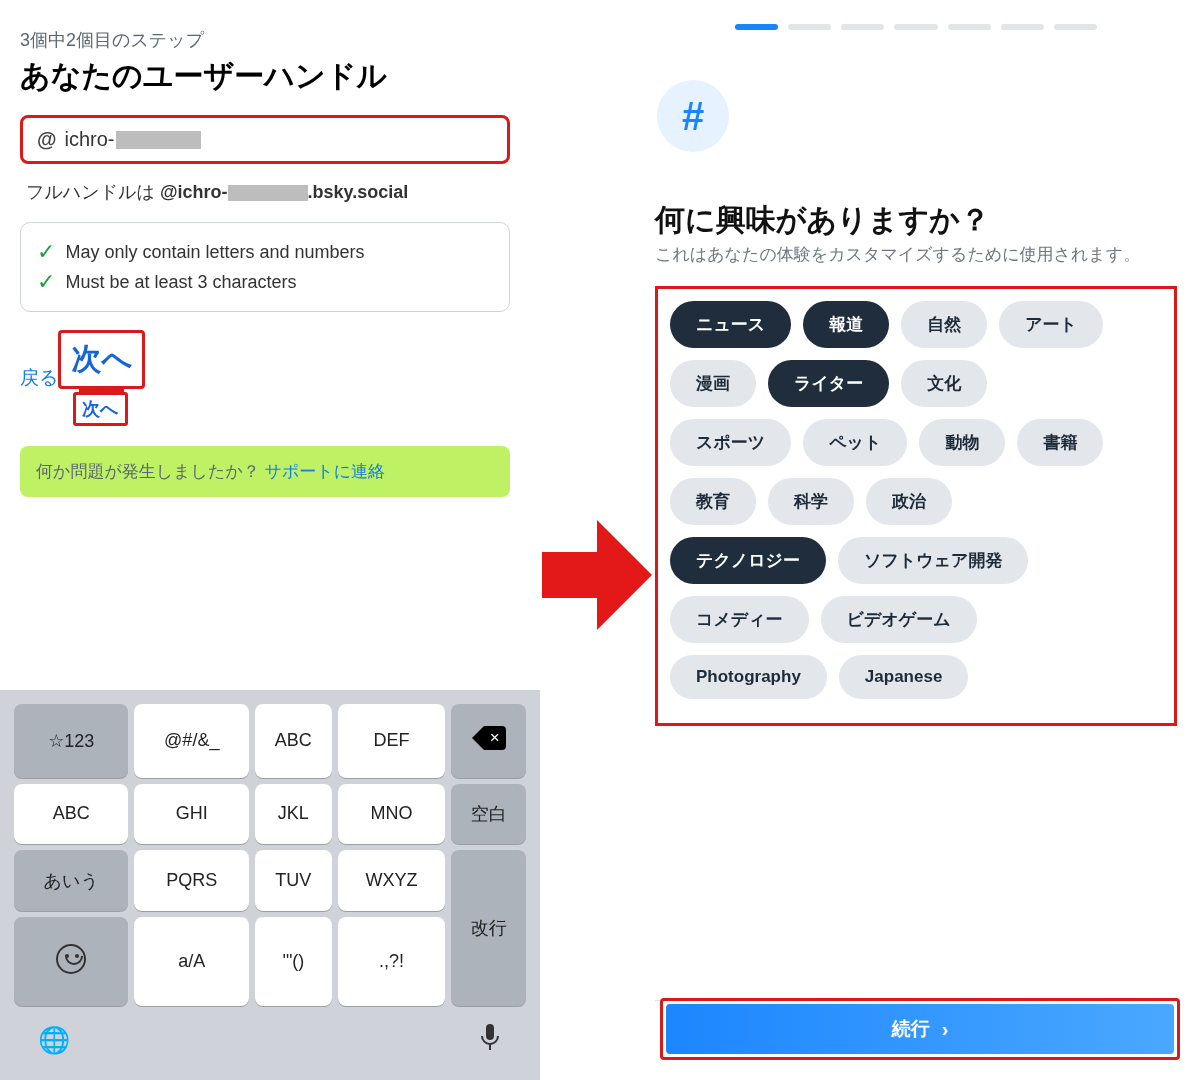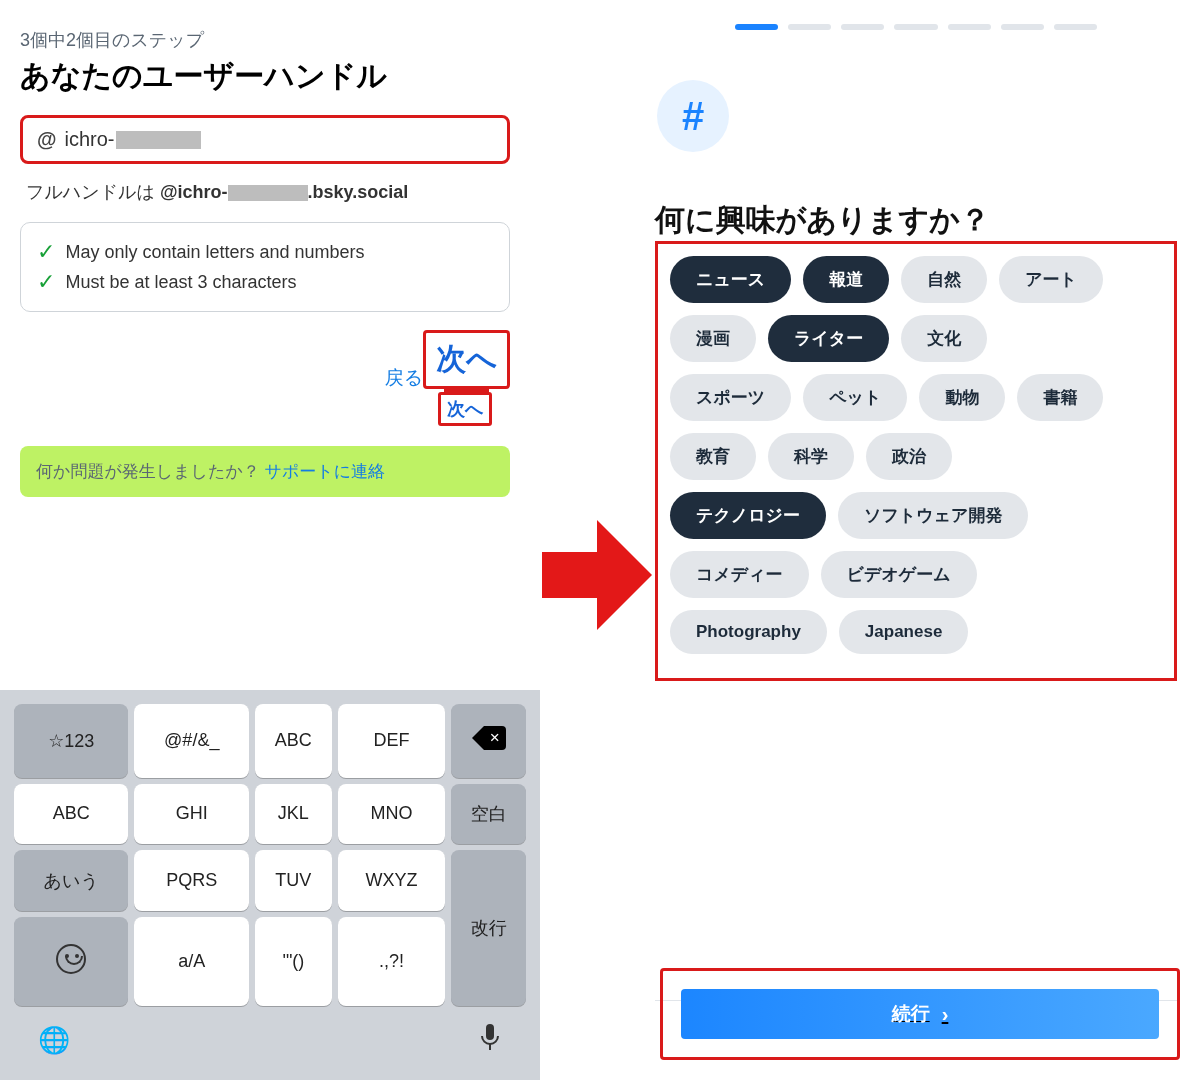--- a/index.html
+++ b/index.html
@@ -31,21 +31,21 @@
   .fullhandle b { font-weight:800; }
   .redact-sm{ display:inline-block; width:80px; height:16px; background:#bdbdbd; vertical-align:-3px;}
 
   .rules {
     border:1px solid #cfd4d9; border-radius:10px;
     padding:14px 16px; margin-bottom:18px;
   }
   .rule-row{ display:flex; align-items:center; gap:10px; font-size:18px; color:#333; padding:4px 0;}
   .check { color:#18a038; font-size:22px; line-height:1; }
 
-  .navrow { display:flex; align-items:center; justify-content:flex-end; margin-bottom:20px; }
+  .navrow { display:flex; align-items:center; justify-content:flex-start; margin-bottom:20px; }
   .back-link { color:#147de3; font-size:19px; }
   .next-box {
     display:inline-flex; align-items:center; gap:10px;
     border:3px solid #d91a1a; padding:6px 10px; border-radius:4px;
   }
   .next-big { color:#1564d8; font-size:30px; font-weight:800; }
   .connector { width:45px; height:3px; background:#d91a1a; }
   .next-small-box { border:3px solid #d91a1a; padding:2px 6px; margin-left:-3px; border-radius:3px;}
   .next-small { color:#1564d8; font-size:18px; font-weight:700;}
   .next-group{display:flex; align-items:center;flex-direction:column;}
@@ -125,21 +125,21 @@
     display:inline-flex; align-items:center; justify-content:center;
     padding:12px 26px; border-radius:999px; font-size:17px; font-weight:600;
     background:#e3e6ea; color:#1d2b3a;
   }
   .tag.sel{ background:#1f2d3d; color:#fff;}
 
   .divider{ position:absolute; left:655px; top:1000px; width:522px; height:1px; background:#e1e5ea;}
 
   .cont-frame{
     position:absolute; left:660px; bottom:20px; width:520px;
-    border:3px solid #d91a1a; padding:18px; border-radius:4px;text-decoration:underline;
+    border:3px solid #d91a1a; padding:3px; border-radius:4px;
   }
   .cont-btn{
     background:linear-gradient(90deg,#1c86ff,#4aa8ff);
     color:#fff; font-size:19px; font-weight:700;
     display:flex; align-items:center; justify-content:center; gap:12px;
     height:50px; border-radius:4px;
   }
   .chev{ font-size:20px;}
 </style>
 </head>
@@ -247,20 +247,21 @@
         <div class="pdot"></div>
         <div class="pdot"></div>
         <div class="pdot"></div>
         <div class="pdot"></div>
         <div class="pdot"></div>
       </div>
 
     <div class="hash-badge">#</div>
 
     <div class="interest-title">何に興味がありますか？</div>
+    <div class="interest-sub">これはあなたの体験をカスタマイズするために使用されます。</div>
 
     <div class="tags-frame" id="tags">
         <div class="tagrow">
           <span class="tag sel">ニュース</span>
           <span class="tag sel">報道</span>
           <span class="tag">自然</span>
           <span class="tag">アート</span>
         </div>
         <div class="tagrow">
           <span class="tag">漫画</span>

